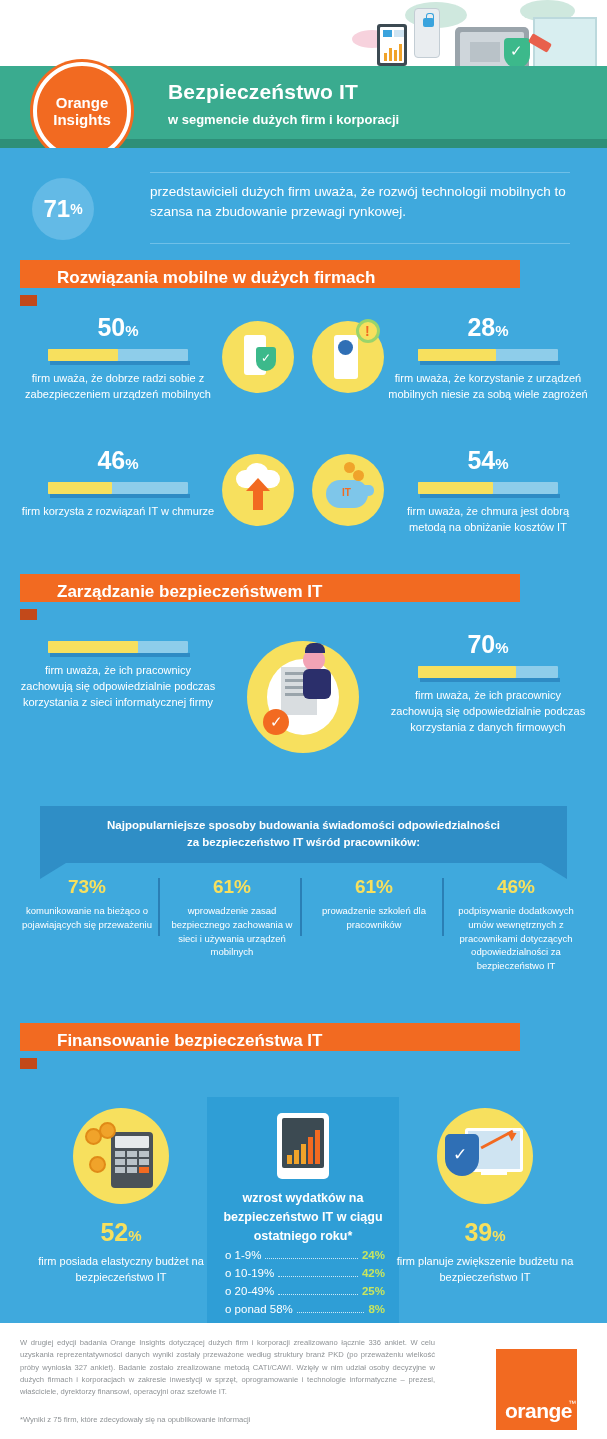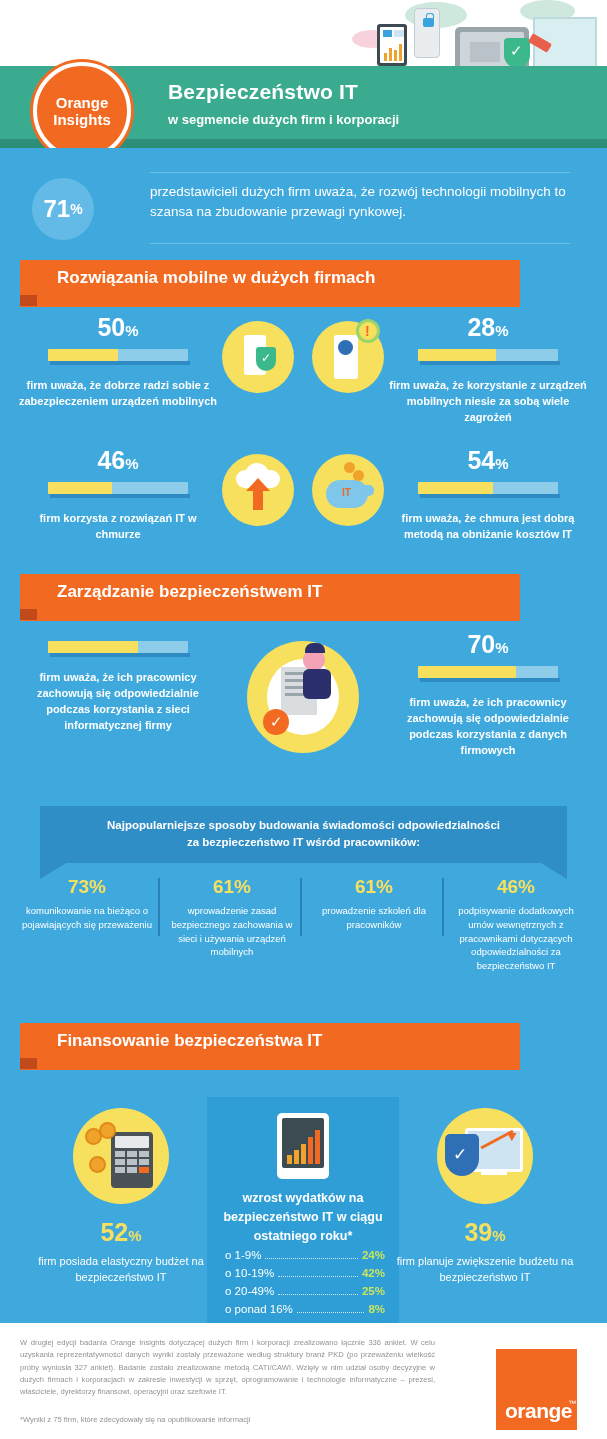--- a/index.html
+++ b/index.html
@@ -46,33 +46,33 @@
 
   
   .hl-row { position:absolute; left:32px; top:24px; width:545px; height:72px; }
   .hl-circle { position:absolute; left:0; top:6px; width:62px; height:62px; border-radius:50%; background:#63bae6; display:flex; align-items:center; justify-content:center; }
   .hl-circle b { color:#fff; font-size:24px; font-weight:bold; }
   .hl-circle i { color:#fff; font-size:14px; font-style:normal; font-weight:bold; }
   .hl-text { position:absolute; left:118px; top:10px; width:420px; color:#fff; font-size:13.5px; font-weight:normal; line-height:1.45; }
   .hl-rule { position:absolute; left:118px; width:420px; height:1px; background:#6fc0e8; }
 
   
-  .banner { position:absolute; left:20px; width:500px; height:47px; background:#f26a21; }
+  .banner { position:absolute; left:20px; width:500px; height:28px; background:#f26a21; }
   .banner .btxt { color:#fff; font-size:17px; font-weight:bold; line-height:35px; padding-left:37px; }
   .banner .fold { position:absolute; left:0; top:35px; width:17px; height:11px; background:#c2491a; }
   .banner .under { position:absolute; left:9px; top:35px; width:500px; height:10px; background:#2e8bc4; z-index:-1; }
 
   
   .stat { position:absolute; width:200px; text-align:center; }
   .stat .pct { color:#fff; font-size:25px; font-weight:bold; line-height:1; }
   .stat .pct small { font-size:15px; }
   .stat .bar { position:relative; margin:9px auto 0; width:140px; height:12px; background:#8ecdea; border-radius:1px; }
   .stat .bar .fill { position:absolute; left:0; top:0; height:12px; background:#f7e05e; border-radius:1px; }
   .stat .bar::after { content:""; position:absolute; left:2px; top:12px; width:140px; height:4px; background:#2e8bc4; }
-  .stat .cap { margin-top:17px; color:#ffffff; font-size:11px; line-height:1.45;font-weight:bold; }
+  .stat .cap { margin-top:10px; color:#ffffff; font-size:11px; line-height:1.45; }
 
   .icircle { position:absolute; width:72px; height:72px; border-radius:50%; background:#f7e05e; }
 
   
   .callout { position:absolute; left:40px; width:527px; background:#2f8ec6; padding:11px 20px; text-align:center; }
   .callout p { color:#fff; font-size:11.5px; font-weight:bold; line-height:1.5; }
   .callout .tip-l { position:absolute; left:0px; bottom:-16px; width:0; height:0; border-left:26px solid #2f8ec6; border-bottom:16px solid transparent; }
   .callout .tip-r { position:absolute; right:0px; bottom:-16px; width:0; height:0; border-right:26px solid #2f8ec6; border-bottom:16px solid transparent; }
 
   .col4 { position:absolute; width:130px; text-align:center; }
@@ -299,21 +299,21 @@
           <span class="lbl">o 10-19%</span>
           <span class="dots"></span>
           <span class="val">42%</span>
         </div>
       <div class="lrow">
           <span class="lbl">o 20-49%</span>
           <span class="dots"></span>
           <span class="val">25%</span>
         </div>
       <div class="lrow">
-          <span class="lbl">o ponad 16%</span>
+          <span class="lbl">o ponad 58%</span>
           <span class="dots"></span>
           <span class="val">8%</span>
         </div>
     </div>
   </div>
 
   <div style="position:absolute;left:73px;top:1108px;width:96px;height:96px;border-radius:50%;background:#f7e05e;">
     <div style="position:absolute;left:38px;top:24px;width:42px;height:56px;background:#4a5258;border-radius:4px;padding:4px;">
       <div style="width:100%;height:12px;background:#e6eaec;border-radius:1px;"></div>
       <div style="margin-top:3px;display:grid;grid-template-columns:repeat(3,1fr);gap:2px;">

